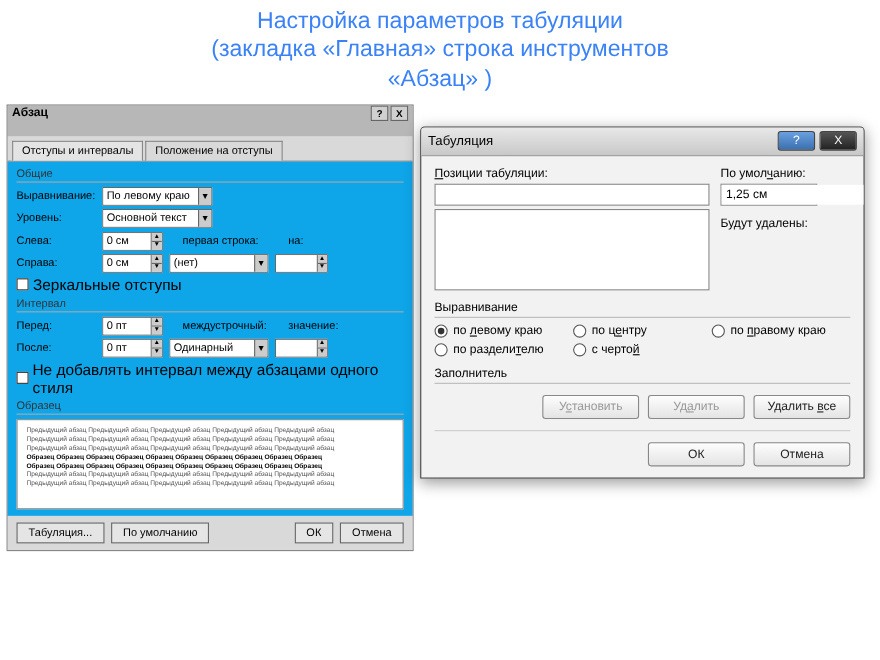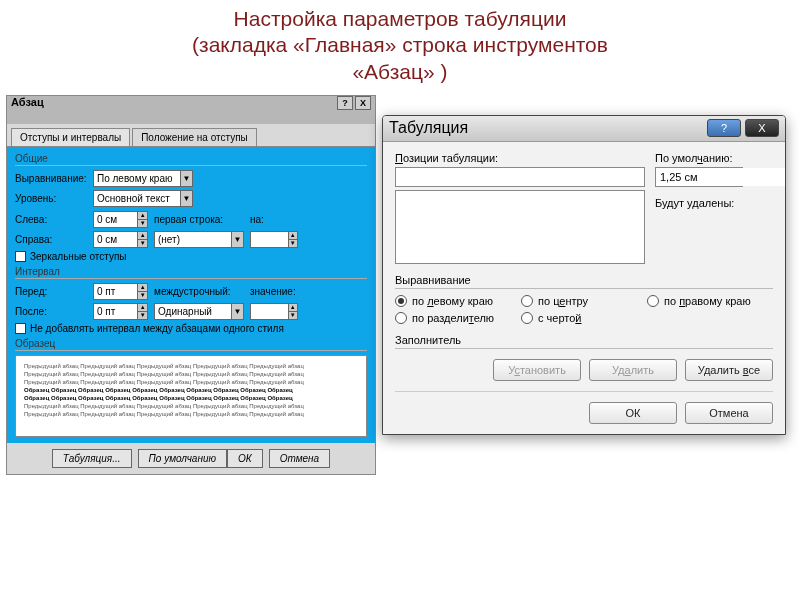--- a/index.html
+++ b/index.html
@@ -9,21 +9,21 @@
     height: 600px;
     background: #fff;
     font-family: Tahoma, Arial, sans-serif;
     font-size: 11px;
     color: #000;
     overflow: hidden;
   }
   .header-text {
     text-align: center;
     font-size: 21px;
-    color: #7f1d1d;
+    color: #3b82f6;
     line-height: 1.25;
     padding: 6px 0 10px 0;
   }
   .panels {
     display: flex;
     gap: 6px;
     padding: 0 6px;
   }
   
   .dlg-left {
@@ -81,21 +81,21 @@
     margin: 2px 0 4px 0;
     padding-bottom: 1px;
   }
   .row {
     display: flex;
     align-items: center;
     margin-bottom: 3px;
     font-size: 10px;
   }
   .lbl-s { width: 78px; }
-  .lbl-m { width: 90px; margin-left: 6px; }
+  .lbl-m { width: 90px; margin-left: 18px; }
   .lbl-xs { width: 30px; margin-left: 6px; }
   .combo, .spin {
     display: flex;
     align-items: stretch;
     height: 17px;
     background: #fff;
     border: 1px solid #666;
   }
   .combo input, .spin input {
     border: none;
@@ -123,45 +123,44 @@
   }
   .spin .sp div {
     flex: 1;
     background: #ccc;
     text-align: center;
     font-size: 6px;
     line-height: 7px;
     border-bottom: 1px solid #666;
   }
   .spin .sp div:last-child { border-bottom: none; }
-  .chk-row { display: flex; align-items: center; font-size: 10px; margin: 2px 0 4px 0; }
+  .chk-row { display: flex; align-items: center; font-size: 14px; margin: 2px 0 4px 0; }
   .chk {
     width: 11px; height: 11px;
     background: #fff;
     border: 1px solid #333;
     margin-right: 4px;
   }
   .preview-box {
     background: #fff;
     border: 1px solid #888;
     height: 82px;
     padding: 6px 8px;
     font-size: 6px;
     color: #555;
     line-height: 1.35;
     overflow: hidden;
   }
   .preview-box .pv-line { white-space: nowrap; }
   .preview-box .pv-bold { font-weight: bold; color: #000; font-size: 6px; }
   .btn-row-l {
     display: flex;
-    justify-content: center;
+    justify-content: space-between;
     padding: 6px 8px;
     background: #d9d9d9;
-    font-style: italic;
   }
   .btn-l {
     border: 1px solid #666;
     background: #e5e5e5;
     padding: 3px 10px;
     font-size: 10px;
   }
   .btn-pair-right { display:flex; gap:6px; }
   
   .dlg-right {
@@ -175,21 +174,21 @@
     margin-top: 20px;
   }
   .titlebar7 {
     height: 26px;
     background: linear-gradient(#e8e8e8,#c8c8c8);
     display: flex;
     align-items: center;
     padding: 0 6px;
     border-bottom: 1px solid #999;
   }
-  .titlebar7 .t7-title { font-size: 16px; }
+  .titlebar7 .t7-title { font-size: 12px; }
   .titlebar7 .spacer { flex:1; }
   .win7btn {
     width: 34px; height: 18px;
     border-radius: 3px;
     margin-left: 4px;
     display: flex; align-items:center; justify-content:center;
     color: #fff;
     font-size: 11px;
     border:1px solid #444;
   }

